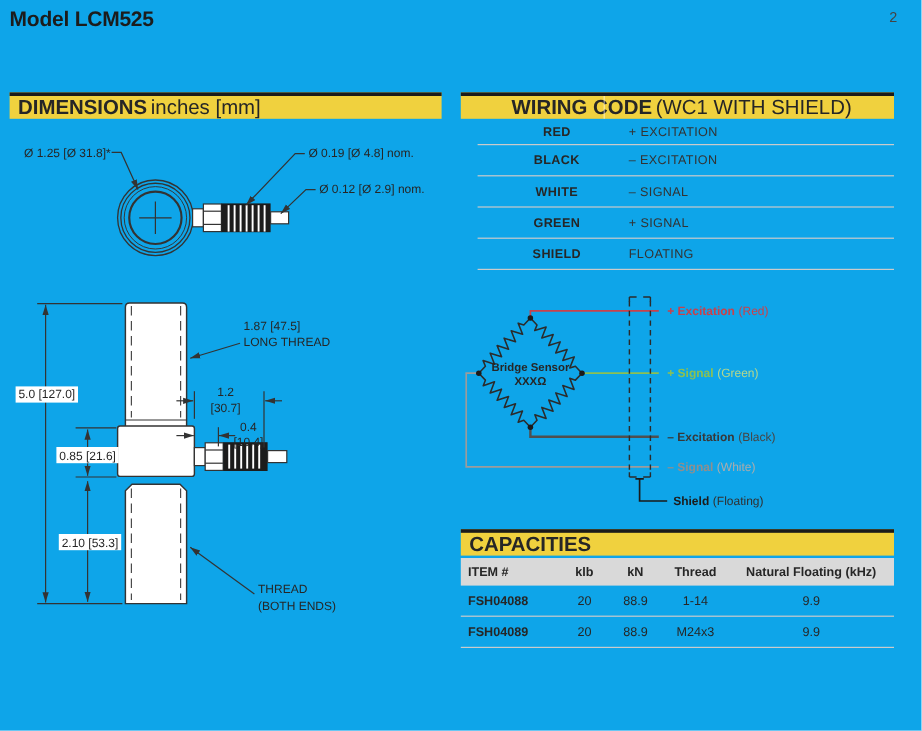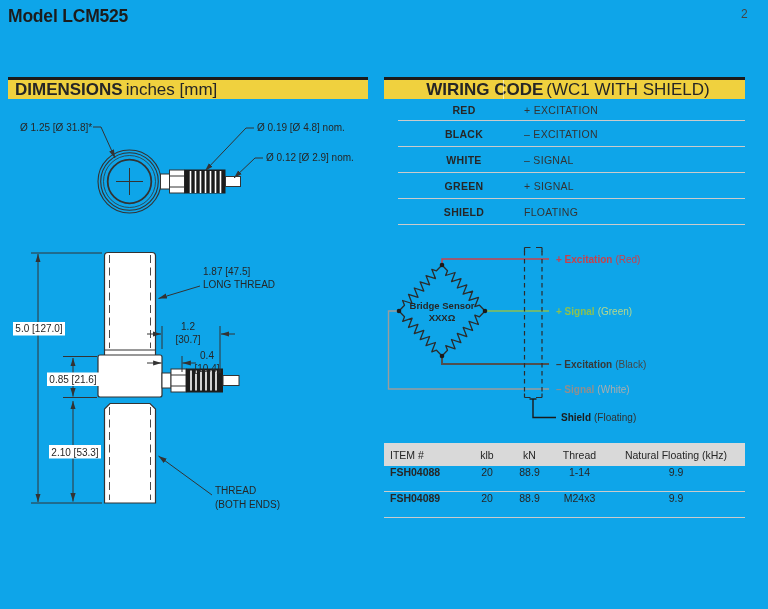--- a/index.html
+++ b/index.html
@@ -12,22 +12,22 @@
   .band{position:relative;border-top:3px solid #1b1b1b;background:#f0d13e;height:19px;
         line-height:19.5px;padding-left:7px;font-size:17px;white-space:nowrap;color:#262626;}
   .band .bt{font-weight:bold;}
   .band .bs{margin-left:3px;}
   .band-div{position:absolute;left:119px;top:0;width:1px;height:19px;background:rgba(255,255,255,.55);}
   .wrow{height:25px;border-bottom:1.5px solid #cbcbcb;display:flex;align-items:center;font-size:10.5px;margin-left:14px;}
   .wrow:first-child{height:21px;}
   .wrow .c1{width:120px;padding-left:6px;font-weight:bold;letter-spacing:.3px;}
   .wrow .c2{color:#333;letter-spacing:.3px;}
   .cap-head{margin-top:2px;background:#d9d9d9;height:23px;display:flex;align-items:center;
-            font-size:10.5px;font-weight:normal;}
-  .cap-row{height:25px;display:flex;font-size:10.5px;border-bottom:1.5px solid #cbcbcb;}
+            font-size:10.5px;font-weight:bold;}
+  .cap-row{height:25px;display:flex;align-items:center;font-size:10.5px;border-bottom:1.5px solid #cbcbcb;}
   .cc1{width:77px;padding-left:6px;}
   .cc2{width:40px;text-align:center;}
   .cc3{width:45px;text-align:center;}
   .cc4{width:55px;text-align:center;}
   .cc5{width:138px;text-align:center;}
   .cap-row .cc1{font-weight:bold;}
   svg text{font-family:"Liberation Sans",sans-serif;font-size:10px;fill:#262626;}
   svg .dim{text-anchor:middle;}
   svg .ctr{text-anchor:middle;font-weight:bold;font-size:9.5px;}
   svg .b{font-weight:bold;}
@@ -220,20 +220,23 @@
     <text class="ctr" x="442" y="321">XXXΩ</text>
 
     <text x="556" y="262.5"><tspan class="b" fill="#c9414b">+ Excitation</tspan><tspan dx="3" fill="#c9414b">(Red)</tspan></text>
     <text x="556" y="314.5"><tspan class="b" fill="#8cc152">+ Signal</tspan><tspan dx="3" fill="#b4d78c">(Green)</tspan></text>
     <text x="556" y="367.5"><tspan class="b" fill="#383838">– Excitation</tspan><tspan dx="3" fill="#464646">(Black)</tspan></text>
     <text x="556" y="392.5"><tspan class="b" fill="#8f8f8f">– Signal</tspan><tspan dx="3" fill="#acacac">(White)</tspan></text>
     <text x="561" y="420.5"><tspan class="b" fill="#1c1c1c">Shield</tspan><tspan dx="3" fill="#303030">(Floating)</tspan></text>
   </svg>
 
   <div class="sec" style="left:384px;top:441px;width:361px;">
+    <div class="band">
+      <span class="bt">CAPACITIES</span>
+    </div>
     <div class="cap-head">
       <span class="cc1">ITEM #</span>
       <span class="cc2">klb</span>
       <span class="cc3">kN</span>
       <span class="cc4">Thread</span>
       <span class="cc5">Natural Floating (kHz)</span>
     </div>
     <div class="cap-row">
       <span class="cc1">FSH04088</span>
       <span class="cc2">20</span>

